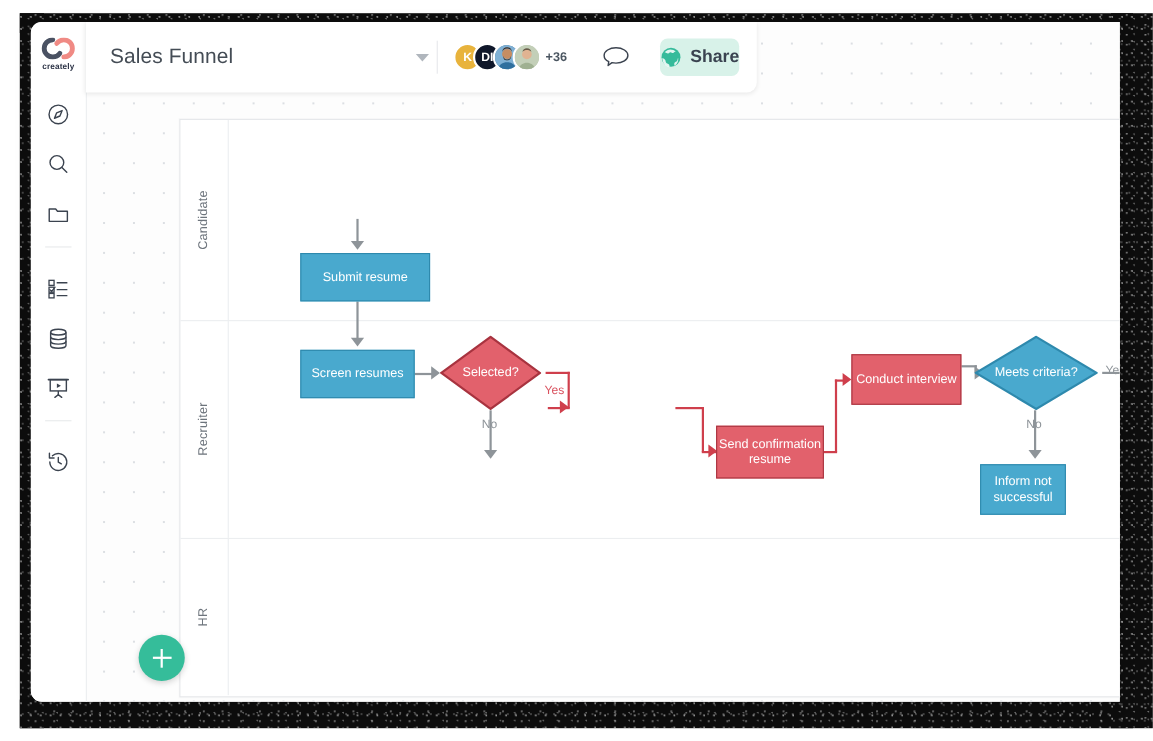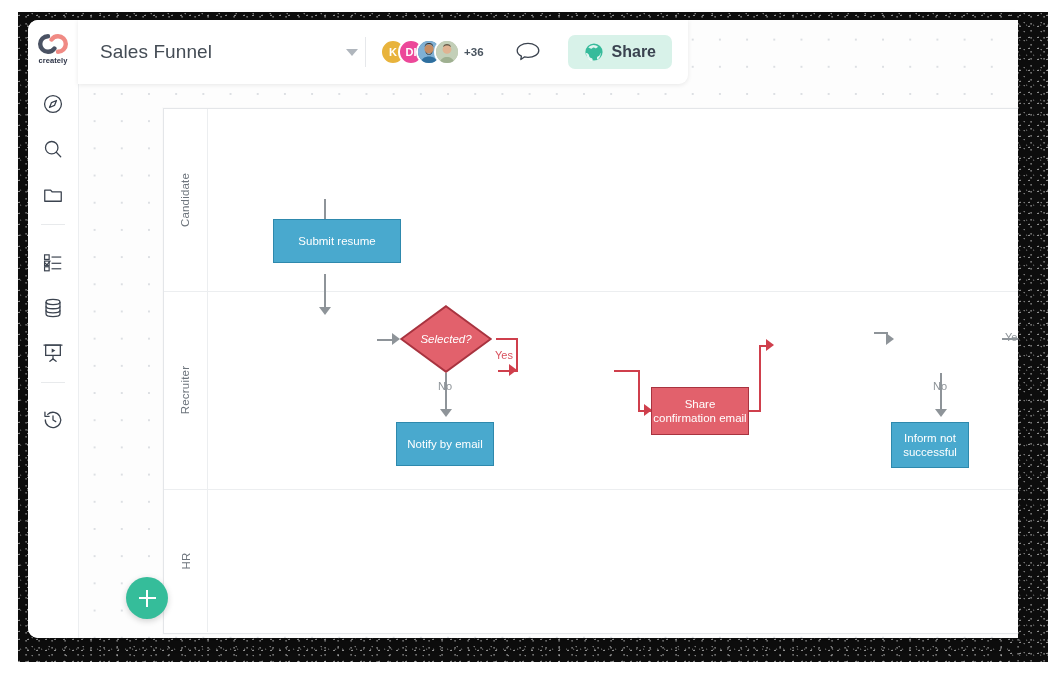--- a/index.html
+++ b/index.html
@@ -105,21 +105,21 @@
   .av-more{
     margin-left:4px;font-size:11.5px;color:#4a5560;font-weight:bold;
   }
   #chat-btn{
     margin-left:28px;width:32px;height:32px;display:flex;
     align-items:center;justify-content:center;cursor:pointer;
   }
   #share-btn{
     margin-left:24px;margin-right:16px;height:34px;
     display:flex;align-items:center;gap:8px;
-    padding:0 16px;border-radius:7px;cursor:pointer;
+    padding:0 0;border-radius:7px;cursor:pointer;
     background:#d8f2e9;
   }
   #share-btn .lbl{font-size:16px;color:#3a4350;font-weight:bold;}
 
   
   #lanes{
     position:absolute;left:85px;top:88px;width:1000px;height:524px;
     background:#ffffff;border:1px solid #e4e6e9;
     box-shadow:0 0 0 1px rgba(0,0,0,.01);
   }
@@ -137,21 +137,21 @@
   
   .node{
     position:absolute;display:flex;align-items:center;justify-content:center;
     text-align:center;color:#ffffff;font-size:11.5px;line-height:14px;
     box-sizing:border-box;cursor:pointer;
   }
   .blue{background:#49a9ce;border:1.5px solid #2e89ad;}
   .red {background:#e2616c;border:1.5px solid #a8333f;}
   .term{border-radius:24px;}
   .diamond{
-    background:transparent;border:none;font-style:italic;
+    background:transparent;border:none;
   }
   .diamond .dshape{
     position:absolute;left:0;top:0;width:100%;height:100%;
   }
   .diamond .dtext{
     position:relative;z-index:2;color:#ffffff;font-size:11.5px;
   }
 
   
   .ln{position:absolute;background:#8e9499;}
@@ -320,42 +320,51 @@
 
         <div class="ln" style="left:776px;top:264px;width:1.6px;height:39px"></div>
         <div class="arw arw-d" style="left:771px;top:300px"></div>
 
         <div class="elbl-red" style="left:331px;top:240px">Yes</div>
         <div class="elbl" style="left:274px;top:271px">No</div>
         <div class="elbl" style="left:841px;top:222px">Yes</div>
         <div class="elbl" style="left:769px;top:271px">No</div>
 
 
-        <div class="node blue" style="left:109px;top:110px;width:128px;height:44px">
+        <div class="node blue" style="left:109px;top:121px;width:118px;height:44px">
           <span>Submit resume</span>
         </div>
 
+        <div class="node blue" style="left:109px;top:209px;width:104px;height:44px">
+          <span>Screen resumes</span>
+        </div>
 
         <div class="node diamond" style="left:236px;top:196px;width:92px;height:68px">
           <svg class="dshape" viewBox="0 0 92 68" preserveAspectRatio="none">
             <polygon points="46,1.2 90.8,34 46,66.8 1.2,34" fill="#e2616c" stroke="#a8333f" stroke-width="2"></polygon>
           </svg>
           <span class="dtext">Selected?</span>
         </div>
 
 
-        <div class="node blue" style="left:232px;top:313px;width:98px;height:44px">
-          <span>Notify by email</span>
-        </div>
 
         <div class="node red" style="left:487px;top:278px;width:98px;height:48px">
-          <span>Share confirmation email</span>
-        </div>
-
-
+          <span>Send confirmation resume</span>
+        </div>
+
+        <div class="node red" style="left:610px;top:213px;width:100px;height:46px">
+          <span>Conduct interview</span>
+        </div>
+
+        <div class="node diamond" style="left:722px;top:196px;width:112px;height:68px">
+          <svg class="dshape" viewBox="0 0 112 68" preserveAspectRatio="none">
+            <polygon points="56,1.2 110.8,34 56,66.8 1.2,34" fill="#49a9ce" stroke="#2e89ad" stroke-width="2"></polygon>
+          </svg>
+          <span class="dtext">Meets criteria?</span>
+        </div>
 
         <div class="node blue" style="left:727px;top:313px;width:78px;height:46px">
           <span>Inform not successful</span>
         </div>
 
       </div>
 
       <div id="fab">
         <span class="plus"></span>
       </div>
@@ -365,21 +374,21 @@
       <div id="doc-title">Sales Funnel</div>
       <div id="title-caret">
         <span class="caret"></span>
       </div>
       <div id="tb-sep"></div>
 
       <div id="avatars">
         <div class="av" style="background:#e8b33c">
           <span>K</span>
         </div>
-        <div class="av" style="background:#ec4899">
+        <div class="av" style="background:#0f172a">
           <span>DI</span>
         </div>
         <div class="av" style="background:#4c7fa6">
           <svg width="26" height="26" viewBox="0 0 26 26">
             <rect width="26" height="26" fill="#7fb0d4"></rect>
             <circle cx="13" cy="9.5" r="5.4" fill="#c68d63"></circle>
             <path d="M7.8 7.5a5.4 5.4 0 0 1 10.4 0c0-3.4-2.3-5.2-5.2-5.2S7.8 4.1 7.8 7.5z" fill="#3b2a21"></path>
             <path d="M8.8 11.6c.6 2.6 2.3 4 4.2 4s3.6-1.4 4.2-4c-.3 2.9-.9 4.6-4.2 4.6s-3.9-1.7-4.2-4.6z" fill="#2c2018"></path>
             <path d="M3 26c1.2-5.2 5.2-7.6 10-7.6S21.8 20.8 23 26z" fill="#2f6f9e"></path>
           </svg>

